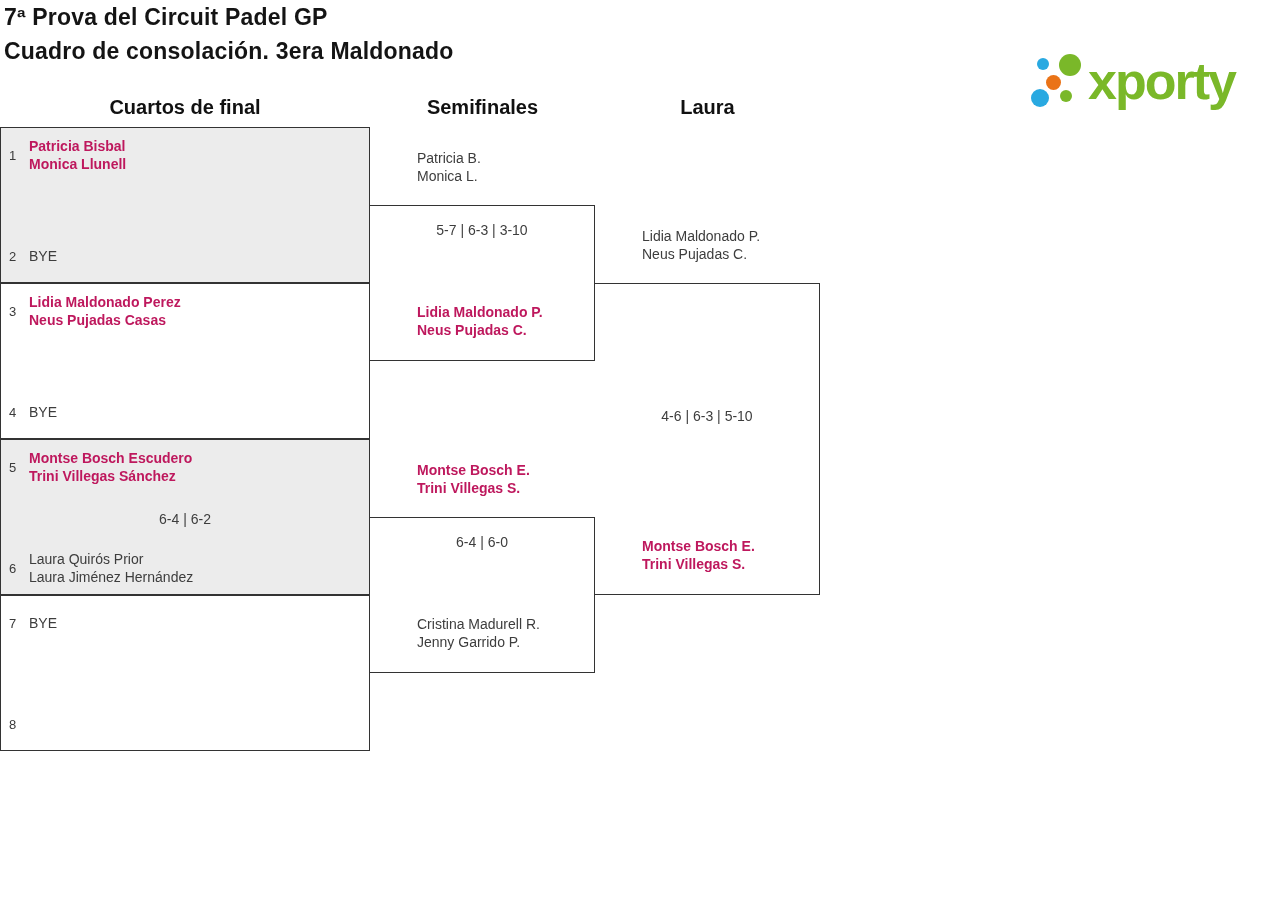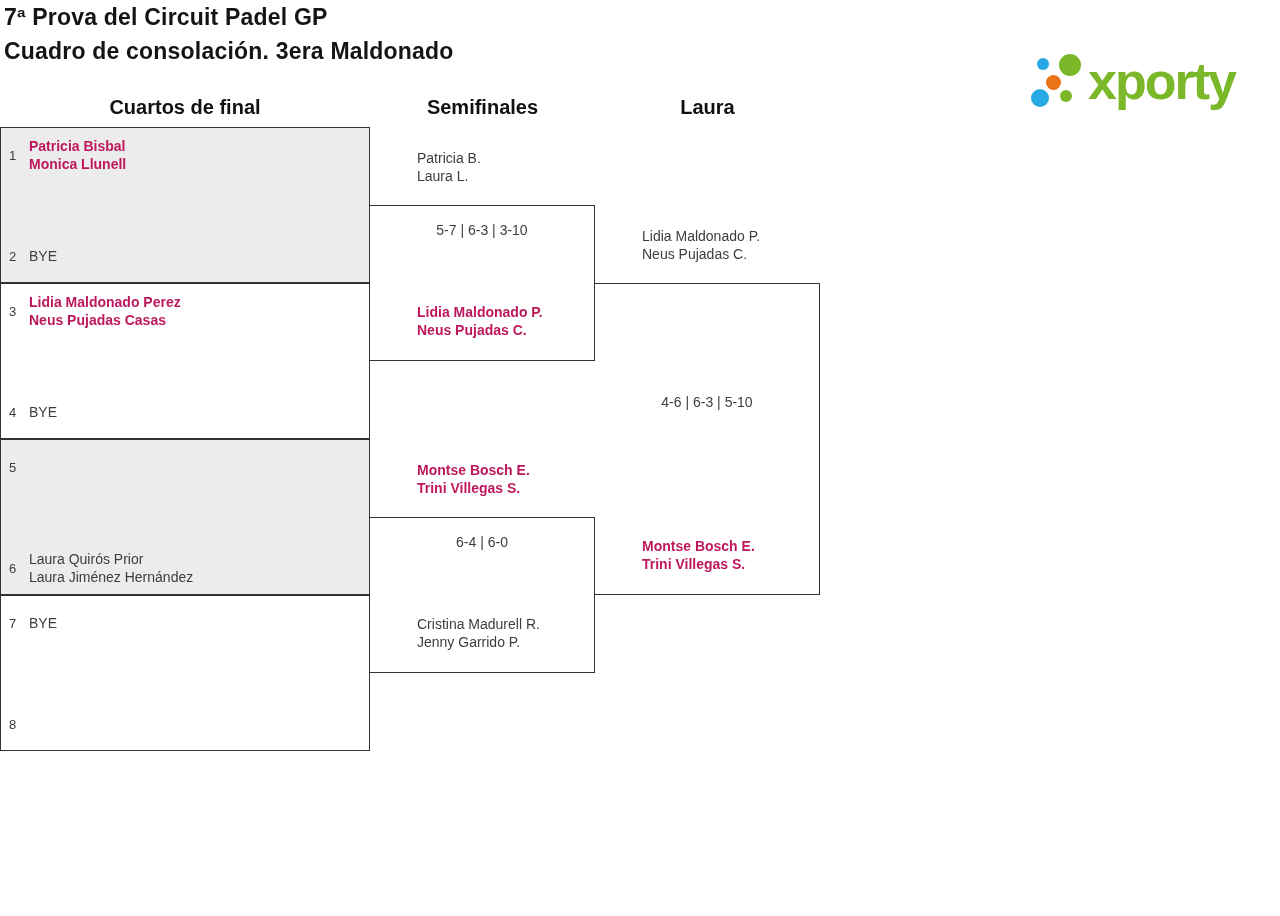--- a/index.html
+++ b/index.html
@@ -29,21 +29,21 @@
   .names.win { font-weight:700; color:#be185d; }
 
   .hang { position:absolute; left:7px;margin-left:40px; }
   .htop { top:-57px; }
   .hbot { bottom:21px; }
 
   .score { position:absolute; left:0; width:100%; text-align:center; font-size:14px;
            color:#3d3d3d; line-height:18px; }
   .qf  .score { top:70px; }
   .sf  .score { top:15px; }
-  .fin .score { top:109px; }
+  .fin .score { top:123px; }
 
   .logo { position:absolute; left:1024px; top:0; width:230px; height:74px; display:block;
           text-decoration:none; cursor:pointer;margin-top:44px; }
   .dot { position:absolute; border-radius:50%; }
   .d1 { left:13px; top:14px; width:12px; height:12px; background:#29a9e1; }
   .d2 { left:35px; top:10px; width:22px; height:22px; background:#7ab829; }
   .d3 { left:22px; top:31px; width:15px; height:15px; background:#ea7317; }
   .d4 { left:7px;  top:45px; width:18px; height:18px; background:#29a9e1; }
   .d5 { left:36px; top:46px; width:12px; height:12px; background:#7ab829; }
   .logo-text { position:absolute; left:64px; top:8px; font-size:52px; font-weight:700;
@@ -104,21 +104,26 @@
       <div class="names">
         <div>BYE</div>
         <div></div>
       </div>
     </div>
   </div>
 
   <div class="match qf shade" style="top:439px">
     <div class="slot stop">
       <span class="seed">5</span>
+      <div class="names win">
+        <div>Montse Bosch Escudero</div>
+        <div>Trini Villegas Sánchez</div>
+      </div>
     </div>
+    <div class="score">6-4 | 6-2</div>
     <div class="slot sbot">
       <span class="seed">6</span>
       <div class="names">
         <div>Laura Quirós Prior</div>
         <div>Laura Jiménez Hernández</div>
       </div>
     </div>
   </div>
 
   <div class="match qf" style="top:595px">
@@ -131,21 +136,21 @@
     </div>
     <div class="score"></div>
     <div class="slot sbot">
       <span class="seed">8</span>
     </div>
   </div>
 
   <div class="match sf" style="top:205px">
     <div class="hang htop names">
       <div>Patricia B.</div>
-      <div>Laura L.</div>
+      <div>Monica L.</div>
     </div>
     <div class="score">5-7 | 6-3 | 3-10</div>
     <div class="hang hbot names win">
       <div>Lidia Maldonado P.</div>
       <div>Neus Pujadas C.</div>
     </div>
   </div>
 
   <div class="match sf" style="top:517px">
     <div class="hang htop names win">

